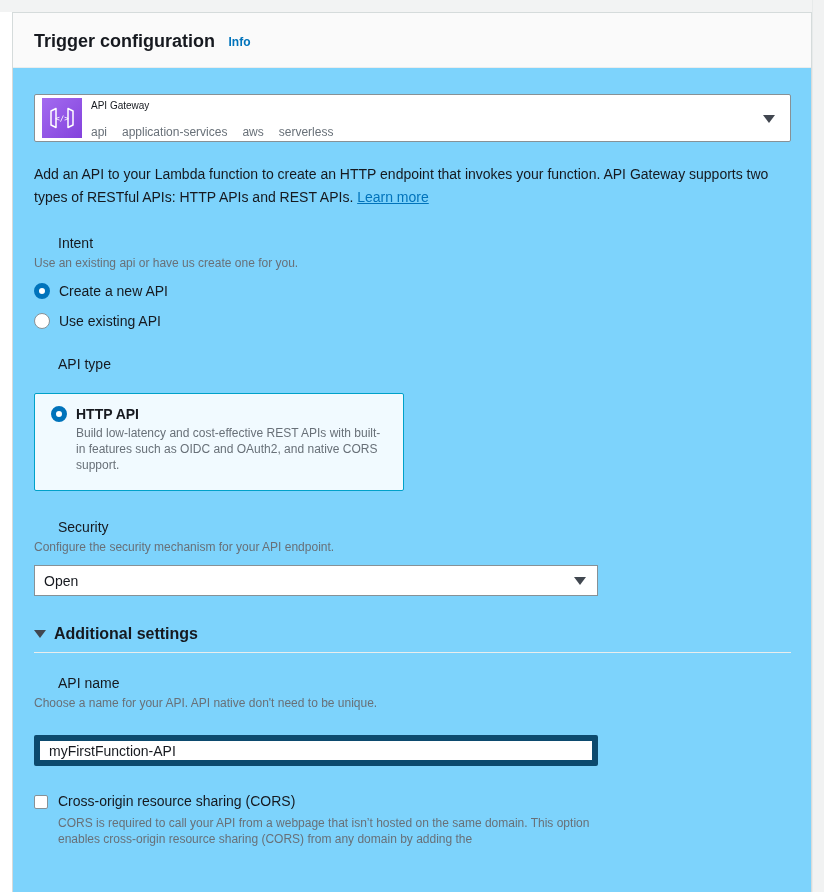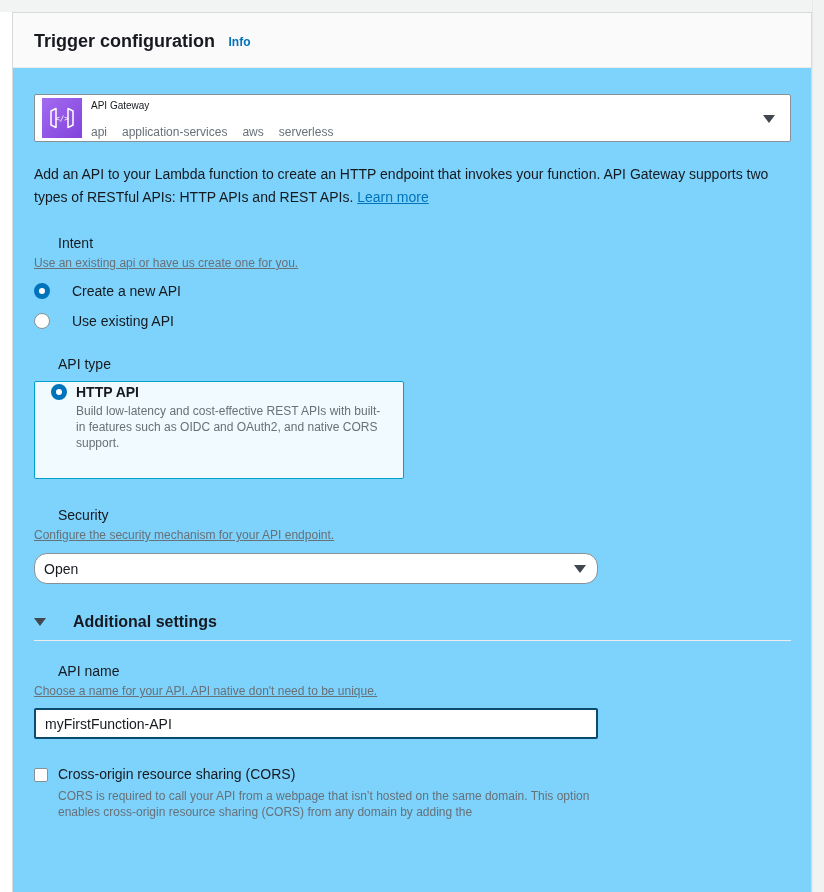--- a/index.html
+++ b/index.html
@@ -23,47 +23,47 @@
   .ts-icon svg { display:block; }
   .ts-name { font-size:10px; line-height:18px; color:#16191f; }
   .ts-tags { display:flex; gap:15px; font-size:12px; color:#687078; margin-top:10px; }
   .caret-down { width:0; height:0; border-left:6px solid transparent; border-right:6px solid transparent; border-top:8px solid #414750; }
   .ts-caret { position:absolute; right:15px; top:20px; }
 
   .description { margin-top:21px; font-size:14px; line-height:23px; max-width:762px; color:#16191f; }
   .learn-more { color:#0073bb; }
 
   .field-label { font-size:14px; line-height:18px; color:#16191f;margin-left:24px; }
-  .field-desc { font-size:12px; line-height:16px; color:#687078; margin-top:3px;text-decoration:underline; }
+  .field-desc { font-size:12px; line-height:16px; color:#687078; margin-top:3px; }
 
   .intent { margin-top:25px; }
-  .radio-row { display:flex; align-items:center; gap:22px; margin-top:10px; height:20px; cursor:pointer; }
+  .radio-row { display:flex; align-items:center; gap:9px; margin-top:10px; height:20px; cursor:pointer; }
   .radio { width:16px; height:16px; border-radius:50%; flex:none; background:#fff; border:1px solid #879196; }
   .radio.checked { border:5px solid #0073bb; }
   .radio-label { font-size:14px; }
 
   .api-type { margin-top:24px; }
   .cards { display:flex; gap:20px; margin-top:8px; }
-  .card { width:370px; min-height:98px; border:1px solid #879196; border-radius:2px; background:#fff; padding:2px 16px 12px 16px; cursor:pointer; }
+  .card { width:370px; min-height:98px; border:1px solid #879196; border-radius:2px; background:#fff; padding:12px 16px 12px 16px; cursor:pointer;margin-top:12px; }
   .card.selected { border:1px solid #00a1c9; background:#f1faff; }
   .card-title-row { display:flex; align-items:center; gap:9px; }
   .card-title { font-size:14px; font-weight:700; }
   .card-desc { margin:3px 0 0 25px; font-size:12px; line-height:16px; color:#687078; }
 
   .security { margin-top:27px; }
-  .select-box { width:564px; height:31px; margin-top:10px; border:1px solid #879196; border-radius:13px; background:#fff; display:flex; align-items:center; padding:0 32px 0 9px; font-size:14px; position:relative; cursor:pointer; }
+  .select-box { width:564px; height:31px; margin-top:10px; border:1px solid #879196; border-radius:0; background:#fff; display:flex; align-items:center; padding:0 32px 0 9px; font-size:14px; position:relative; cursor:pointer; }
   .select-caret { position:absolute; right:11px; top:11px; }
 
-  .expander { margin-top:29px; display:flex; align-items:center; gap:27px; cursor:pointer;text-align:center; }
+  .expander { margin-top:29px; display:flex; align-items:center; gap:8px; cursor:pointer;text-align:center; }
   .expander-caret { width:0; height:0; border-left:6px solid transparent; border-right:6px solid transparent; border-top:8px solid #414750; }
   .expander-title { font-size:16px; font-weight:700; color:#16191f; }
   .divider { border:none; border-top:1px solid #eaeded; margin-top:9px; }
 
   .form-field { margin-top:21px; }
-  .text-input { display:block; width:564px; height:31px; margin-top:9px; border:2px solid #0c4a6e; border-radius:2px; padding:0 9px; font-size:14px; color:#16191f; background:#fff; font-family:"Liberation Sans","DejaVu Sans",sans-serif; }
+  .text-input { display:block; width:564px; height:31px; margin-top:24px; border:6px solid #0c4a6e; border-radius:2px; padding:0 9px; font-size:14px; color:#16191f; background:#fff; font-family:"Liberation Sans","DejaVu Sans",sans-serif; }
 
   .cors { margin-top:26px; display:flex; gap:10px; }
   .checkbox { width:14px; height:14px; flex:none; margin-top:3px; border:1px solid #879196; border-radius:2px; background:#fff; cursor:pointer; }
   .cors-label { font-size:14px; line-height:19px; }
   .cors-desc { font-size:12px; line-height:16px; color:#687078; margin-top:4px; max-width:570px; }
 </style>
 </head>
 <body>
 
 <div class="top-strip"></div>

